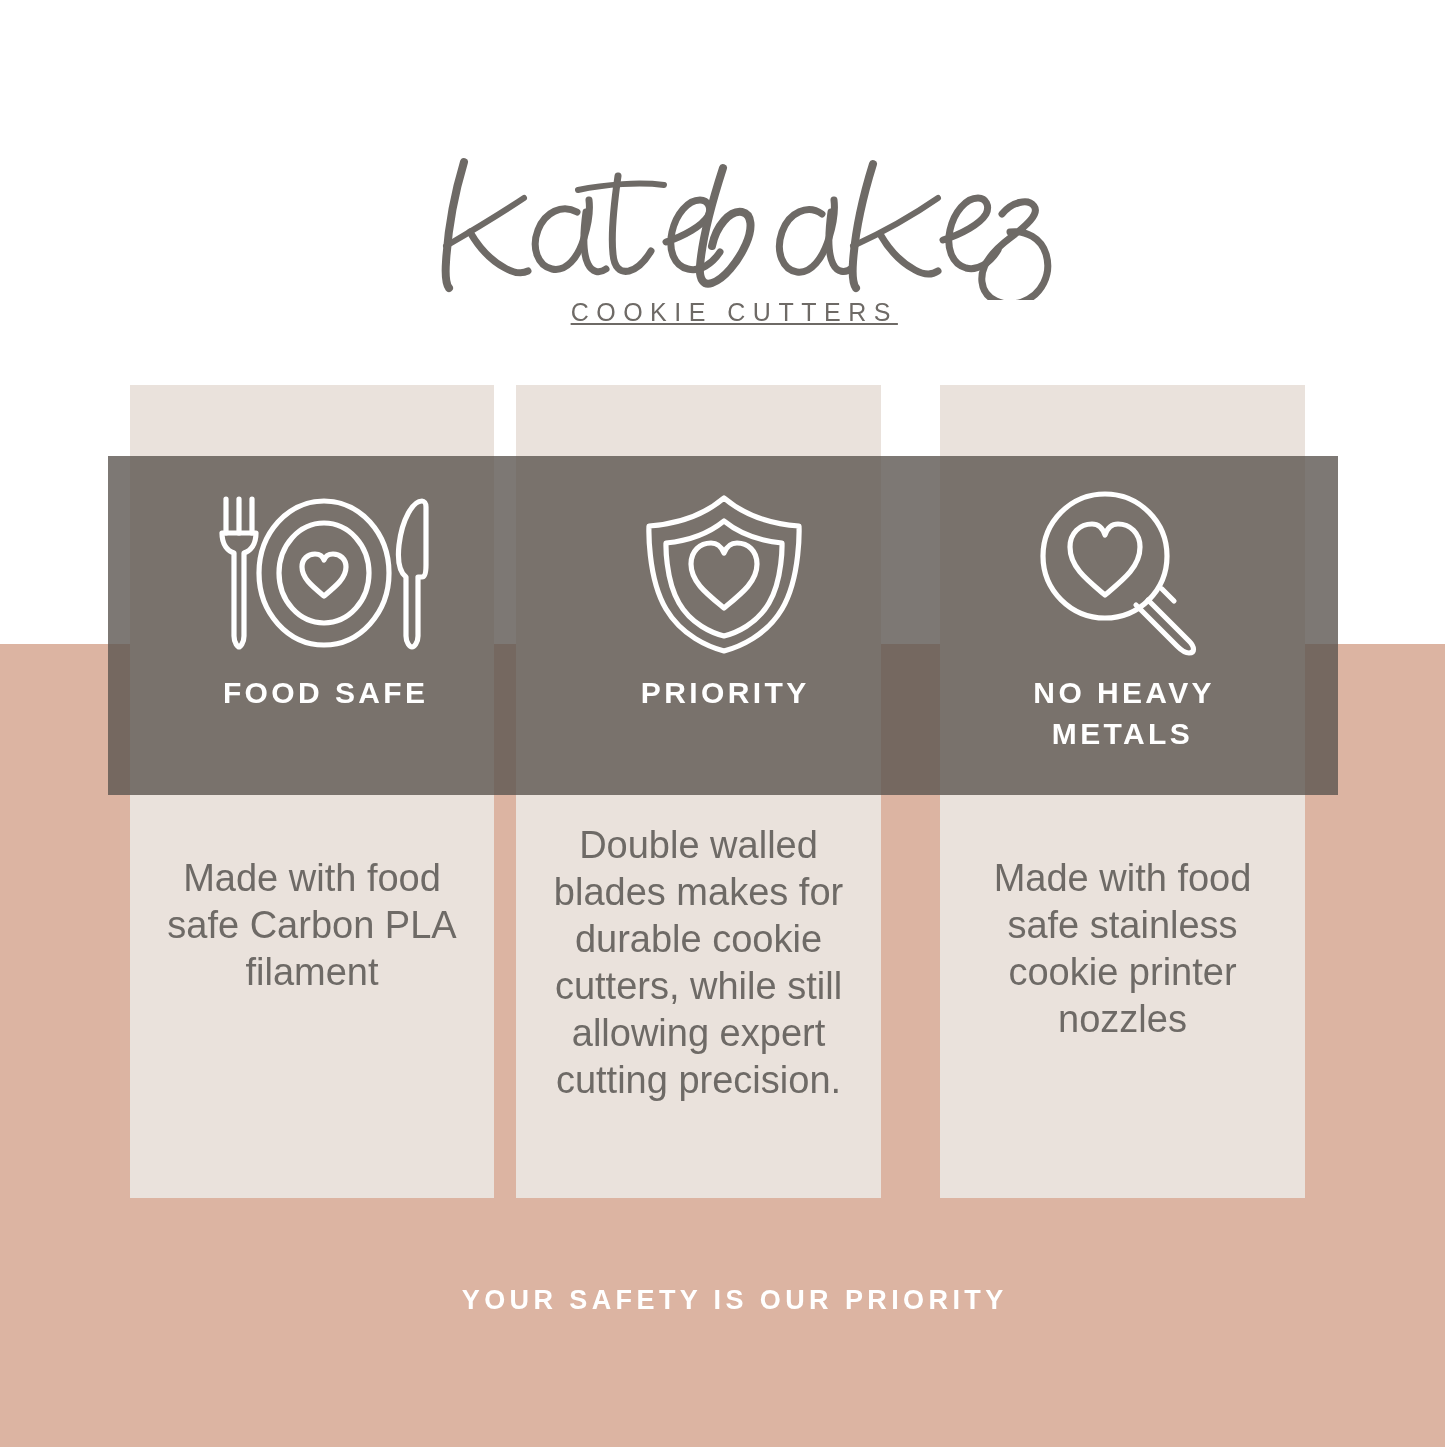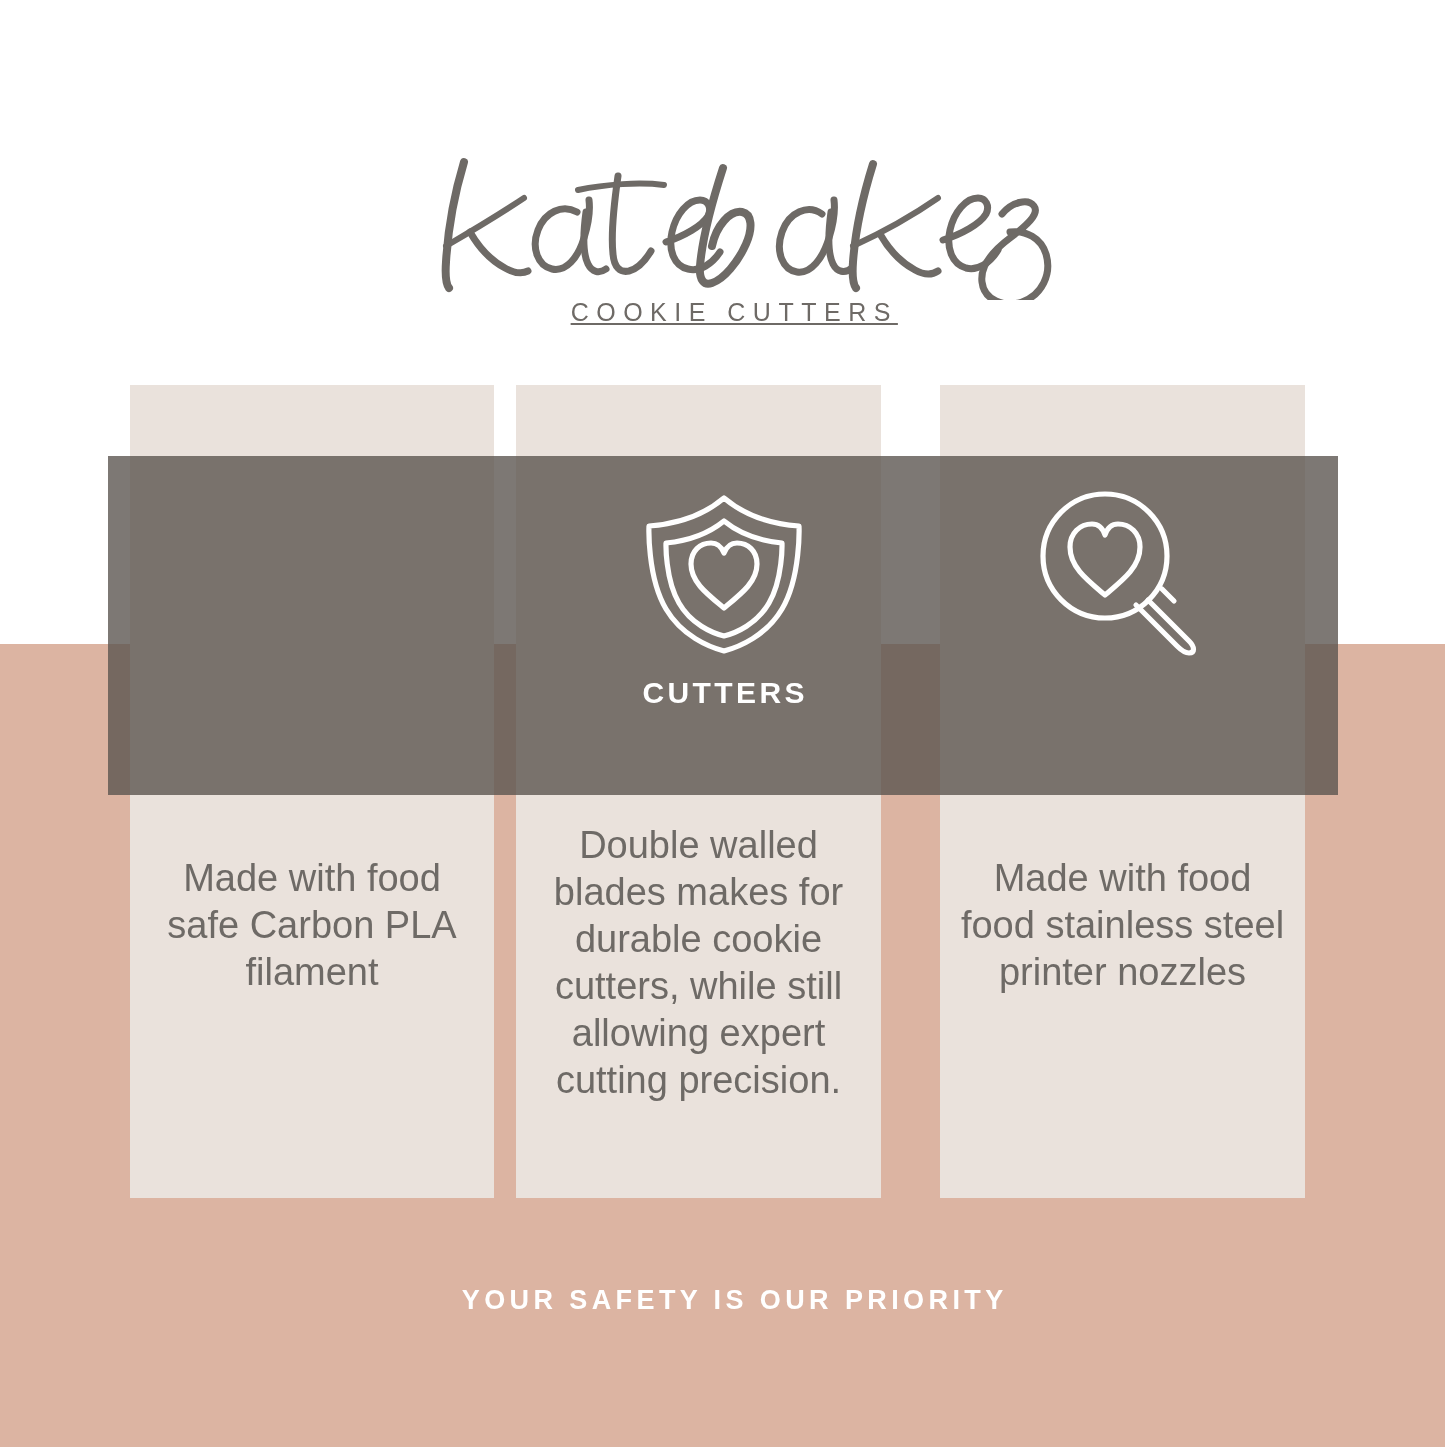--- a/index.html
+++ b/index.html
@@ -189,56 +189,81 @@
     <div class="logo-sub">COOKIE CUTTERS</div>
   </div>
 
   <div class="card card-1">
     <div class="card-body body-1">Made with food safe Carbon PLA filament</div>
   </div>
   <div class="card card-2">
     <div class="card-body body-2">Double walled blades makes for durable cookie cutters, while still allowing expert cutting precision.</div>
   </div>
   <div class="card card-3">
-    <div class="card-body body-3">Made with food food stainless steel printer nozzles</div>
+    <div class="card-body body-3">Made with food safe stainless cookie printer nozzles</div>
   </div>
 
   <div class="gray-band">
 
+    <div class="band-cell cell-1">
+      <div class="icon-box">
+        <svg width="216" height="160" viewBox="0 0 216 160" aria-label="plate with fork and knife">
+          <g fill="none" stroke="#ffffff" stroke-width="5.2" stroke-linecap="round" stroke-linejoin="round">
+
+            <path d="M10 6 L10 40"></path>
+            <path d="M23 6 L23 40"></path>
+            <path d="M36 6 L36 40"></path>
+
+            <path d="M6 40 C6 52, 12 58, 18 60 L18 143 C18 150, 22 154, 23 154 C24 154, 28 150, 28 143 L28 60 C34 58, 40 52, 40 40 Z"></path>
+
+            <ellipse cx="108" cy="80" rx="65" ry="72"></ellipse>
+
+            <ellipse cx="108" cy="80" rx="45" ry="50"></ellipse>
+
+            <path d="M108 103 C96 93, 86 85, 86 74 C86 66, 92 61, 99 61 C104 61, 107 64, 108 67 C109 64, 112 61, 117 61 C124 61, 130 66, 130 74 C130 85, 120 93, 108 103 Z"></path>
+
+            <path d="M206 8 C197 8, 186 26, 183 52 C181 70, 185 80, 190 84 L190 143 C190 150, 194 154, 196 154 C198 154, 202 150, 202 143 L202 84 L206 84 C209 84, 210 80, 210 72 L210 14 C210 10, 208 8, 206 8 Z"></path>
+          </g>
+        </svg>
+      </div>
+      <div class="band-title">FOOD SAFE</div>
+    </div>
 
     <div class="band-cell cell-2">
       <div class="icon-box">
         <svg width="166" height="160" viewBox="0 0 166 160" aria-label="shield with heart">
           <g fill="none" stroke="#ffffff" stroke-width="5.2" stroke-linecap="round" stroke-linejoin="round">
 
             <path d="M83 5 C63 22, 36 31, 8 33 C8 33, 6 84, 25 116 C41 143, 68 154, 83 158 C98 154, 125 143, 141 116 C160 84, 158 33, 158 33 C130 31, 103 22, 83 5 Z"></path>
 
             <path d="M83 28 C67 41, 46 48, 25 50 C25 50, 24 86, 38 110 C50 131, 71 140, 83 143 C95 140, 116 131, 128 110 C142 86, 141 50, 141 50 C120 48, 99 41, 83 28 Z"></path>
 
             <path d="M83 115 C66 101, 50 89, 50 71 C50 58, 59 50, 70 50 C77 50, 81 55, 83 60 C85 55, 89 50, 96 50 C107 50, 116 58, 116 71 C116 89, 100 101, 83 115 Z"></path>
           </g>
         </svg>
       </div>
-      <div class="band-title">CUTTERS</div>
+      <div class="band-title">PRIORITY</div>
     </div>
 
     <div class="band-cell cell-3">
       <div class="icon-box">
         <svg width="172" height="170" viewBox="0 0 172 170" aria-label="magnifying glass with heart">
           <g fill="none" stroke="#ffffff" stroke-width="5.2" stroke-linecap="round" stroke-linejoin="round">
 
             <circle cx="68" cy="68" r="62"></circle>
 
             <path d="M68 107 C50 92, 33 79, 33 59 C33 45, 43 36, 55 36 C62 36, 66 41, 68 47 C70 41, 74 36, 81 36 C93 36, 103 45, 103 59 C103 79, 86 92, 68 107 Z"></path>
 
             <path d="M111 112 L152 153 C158 159, 158 165, 152 165 C148 165, 144 162, 140 158 L99 117"></path>
 
             <path d="M125 101 L137 113"></path>
           </g>
         </svg>
       </div>
+      <div class="band-title">NO HEAVY
+METALS</div>
     </div>
 
   </div>
 
   <div class="footer-tag">YOUR SAFETY IS OUR PRIORITY</div>
 
 </div>
 
 </body></html>

